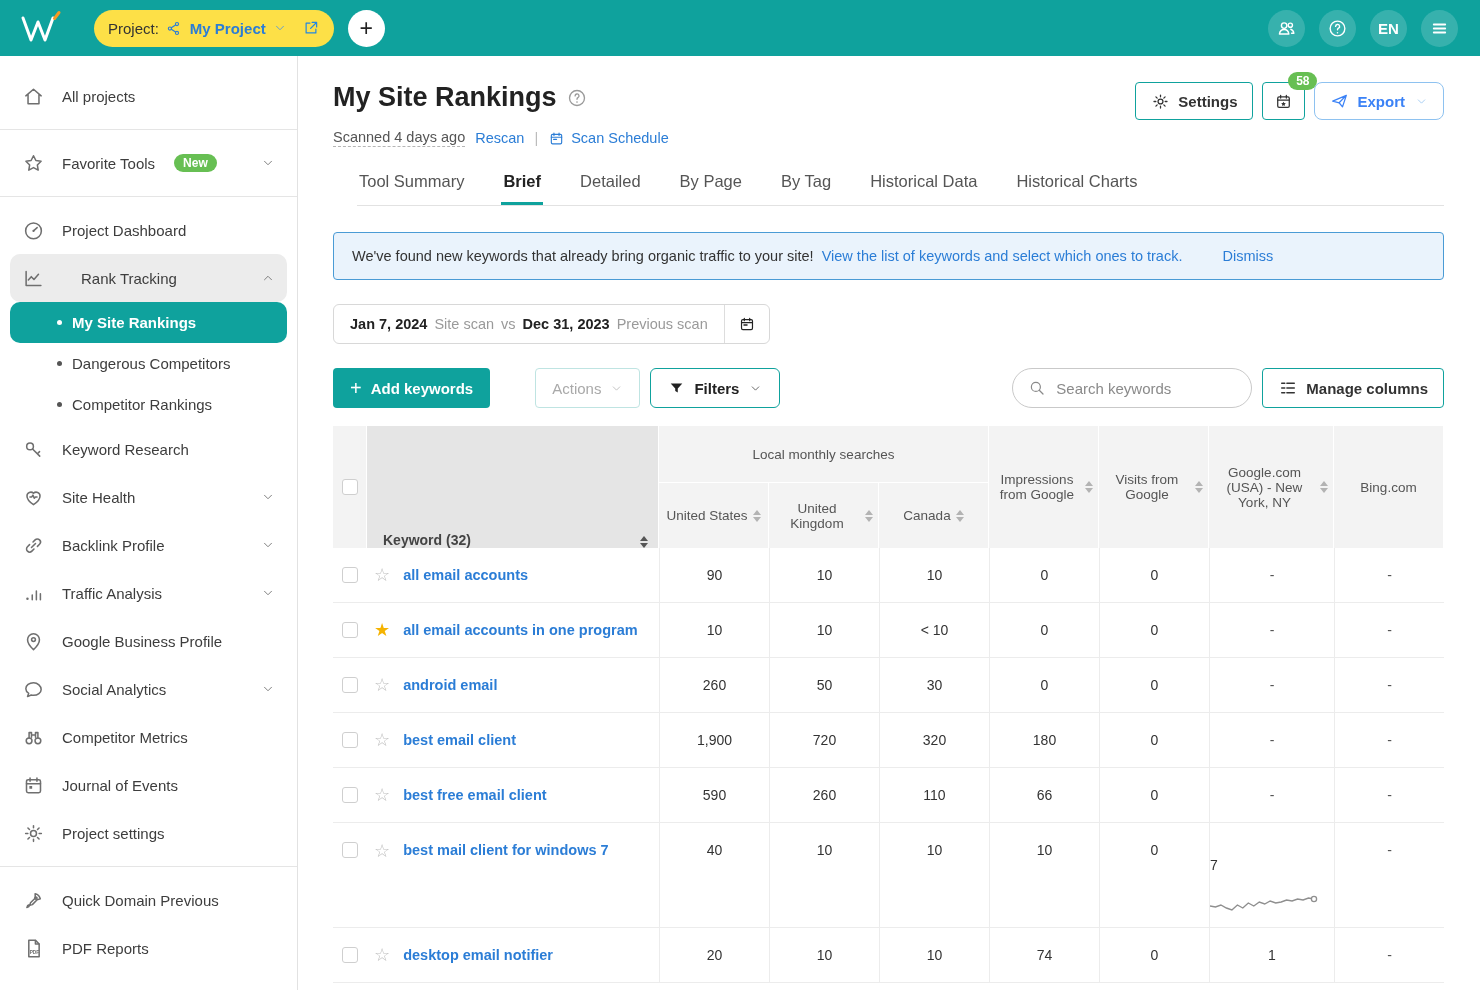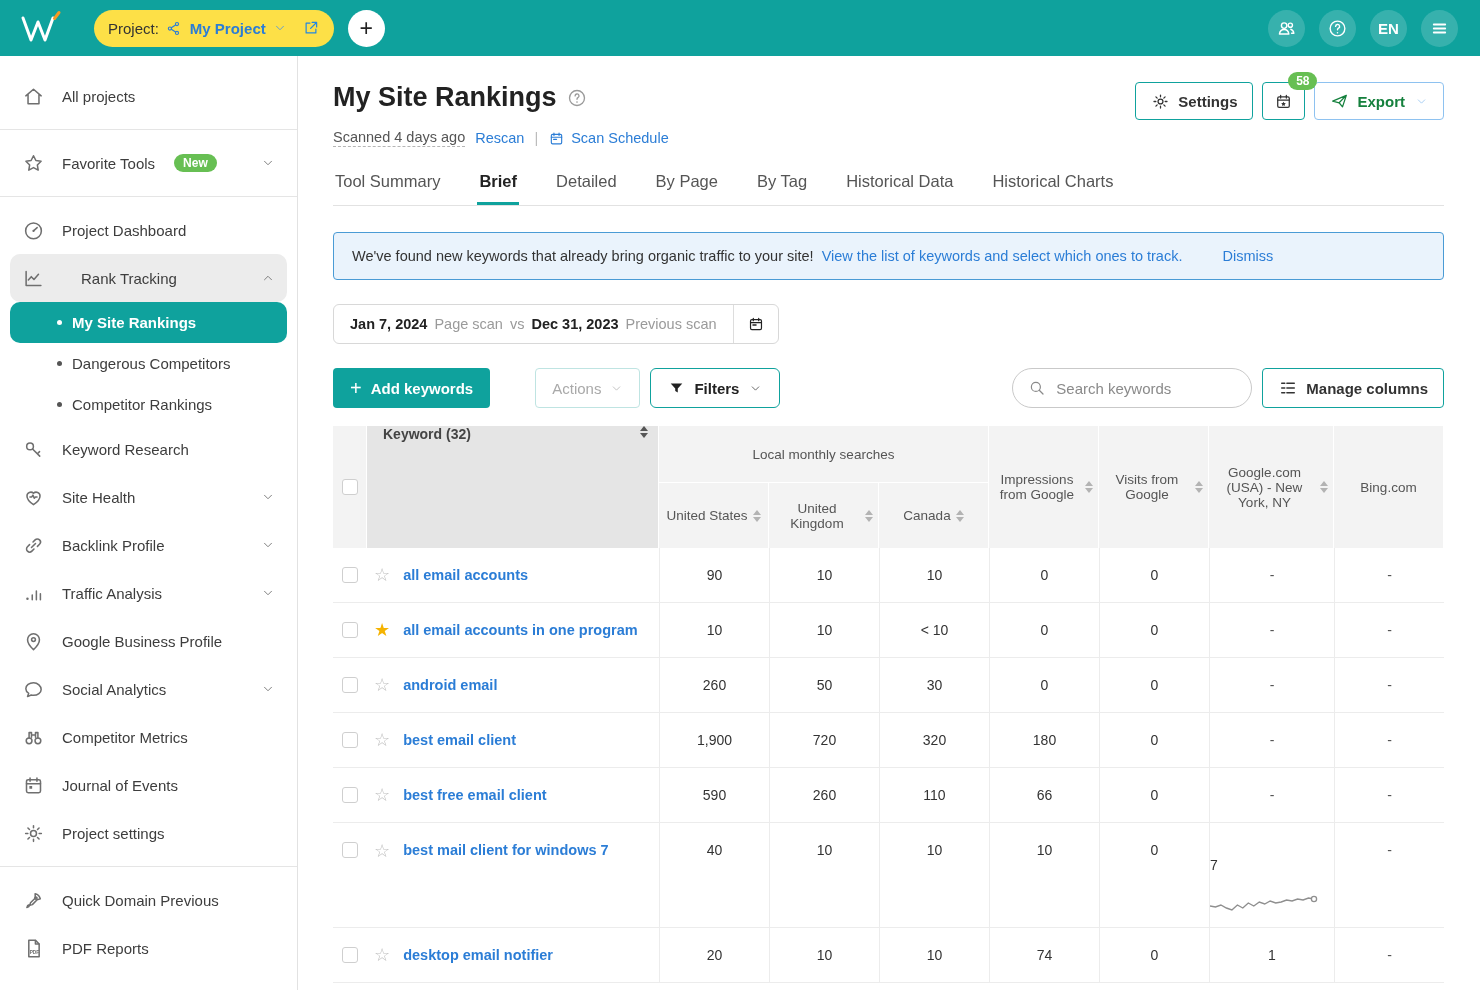--- a/index.html
+++ b/index.html
@@ -35,31 +35,31 @@
   
   .main { flex:1; padding:26px 36px 0 35px; overflow:hidden; }
   .title-row { display:flex; align-items:flex-start; }
   h1 { font-size:27px; font-weight:700; color:#222; display:flex; align-items:center; gap:10px; }
   .help-ic { width:20px; height:20px; color:#9a9a9a; }
   .tr-buttons { margin-left:auto; display:flex; gap:9px; }
   .btn { height:38px; border-radius:4px; border:1px solid #0fa29d; background:#fff; display:inline-flex; align-items:center; gap:8px; padding:0 15px; font-size:15px; font-weight:600; color:#333; cursor:pointer; font-family:inherit; }
   .btn .ic { width:19px; height:19px; }
   .btn-cal { position:relative; padding:0 11px; }
   .badge-58 { position:absolute; top:-11px; right:-13px; background:#67bf53; color:#fff; border-radius:10px; padding:2px 8px; font-size:12px; font-weight:700; }
-  .btn-export { border-color:#8ec2f0; color:#15803d; }
+  .btn-export { border-color:#8ec2f0; color:#3b82f6;border-radius:8px; }
   .btn-export .chev { color:#9cc9f2; margin-left:2px; }
 
   .scan-row { margin-top:9px; font-size:14.5px; color:#555; display:flex; align-items:center; gap:10px; }
   .scan-row .dotted { border-bottom:1px dashed #b5b5b5; padding-bottom:1px; }
   .link { color:#2b7dd6; cursor:pointer; text-decoration:none; }
   .scan-row .sep { color:#bbb; }
   .scan-row .ic { width:17px; height:17px; color:#2b7dd6; vertical-align:-3px; }
   .sched { display:inline-flex; align-items:center; gap:6px; }
 
-  .tabs { margin-top:21px; display:flex; gap:35px; font-size:16.5px; color:#555; border-bottom:1px solid #e2e2e2; }
+  .tabs { margin-top:21px; display:flex; gap:35px; font-size:16.5px; color:#555; border-bottom:1px solid #e2e2e2;margin-left:24px; }
   .tab { padding:4px 2px 14px; position:relative; cursor:pointer; white-space:nowrap; }
   .tab.active { color:#222; font-weight:700; }
   .tab.active:after { content:''; position:absolute; left:0; right:0; bottom:0; height:3px; background:#0fa29d; }
 
   .banner { margin-top:26px; border:1px solid #4a9bd5; background:#eaf3fc; border-radius:4px; padding:15px 18px; font-size:14.5px; color:#333; }
   .banner .link { margin-left:4px; }
   .banner .dismiss { margin-left:36px; }
 
   .date-compare { margin-top:24px; display:inline-flex; align-items:stretch; border:1px solid #d8d8d8; border-radius:6px; overflow:hidden; background:#fff; }
   .dc-left { padding:11px 16px; display:flex; gap:7px; align-items:center; font-size:14.5px; }
@@ -81,21 +81,21 @@
   .search-box input { border:none; outline:none; font-size:15px; color:#c2410c; width:100%; font-family:inherit; background:transparent; }
   .search-box input::placeholder { color:#8a8a8a; }
   .manage-btn { height:40px; font-weight:700; }
   .manage-btn .ic { width:20px; height:20px; }
 
   
   .table { margin-top:18px; }
   .thead { display:flex; background:#fff; }
   .thead > div { border-right:1px solid #fff; }
   .th-cb { width:34px; background:#f3f3f3; height:122px; display:flex; align-items:center; justify-content:center; flex-shrink:0; }
-  .th-kw { flex:1; background:#e5e5e5; height:122px; display:flex; align-items:flex-start; justify-content:space-between; padding:0 10px 0 16px; color:#444; font-size:14px; font-weight:700; }
+  .th-kw { flex:1; background:#e5e5e5; height:122px; display:flex; align-items:flex-end; justify-content:space-between; padding:0 10px 0 16px; color:#444; font-size:14px; font-weight:700; }
   .th-group-wrap { width:330px; flex-shrink:0; }
   .th-group { height:57px; background:#f3f3f3; display:flex; align-items:center; justify-content:center; color:#555; font-size:13.5px; border-bottom:1px solid #fff; }
   .th-subrow { display:flex; height:65px; }
   .th-subrow > div { border-right:1px solid #fff; }
   .th-col { background:#f3f3f3; display:flex; align-items:center; justify-content:center; color:#555; font-size:13.5px; text-align:center; padding:0 5px; flex-shrink:0; }
   .th-col.tall { height:122px; }
   .w110 { width:110px; } .w125 { width:125px; }
   .sort { display:inline-flex; flex-direction:column; gap:2px; margin-left:5px; flex-shrink:0; cursor:pointer; }
   .sort i { width:0; height:0; border-left:4px solid transparent; border-right:4px solid transparent; display:block; }
   .sort .up { border-bottom:5px solid #b3b3b3; }
@@ -383,21 +383,21 @@
 
     <div class="banner">
       <span>We've found new keywords that already bring organic traffic to your site!</span>
       <a class="link">View the list of keywords and select which ones to track.</a>
       <a class="link dismiss">Dismiss</a>
     </div>
 
     <div class="date-compare">
       <div class="dc-left">
         <b>Jan 7, 2024</b>
-        <span class="gray">Page scan</span>
+        <span class="gray">Site scan</span>
         <span class="gray">vs</span>
         <b>Dec 31, 2023</b>
         <span class="gray">Previous scan</span>
       </div>
       <div class="dc-cal">
         <svg class="ic" viewBox="0 0 24 24">
             <rect x="4.7" y="6.1" width="14.6" height="13.4" rx="1.8"></rect>
             <path d="M8.4 4.3v3.3M15.6 4.3v3.3M4.7 10.2h14.6"></path>
             <path d="M8 13.2h4" stroke-width="2"></path>
           </svg>

